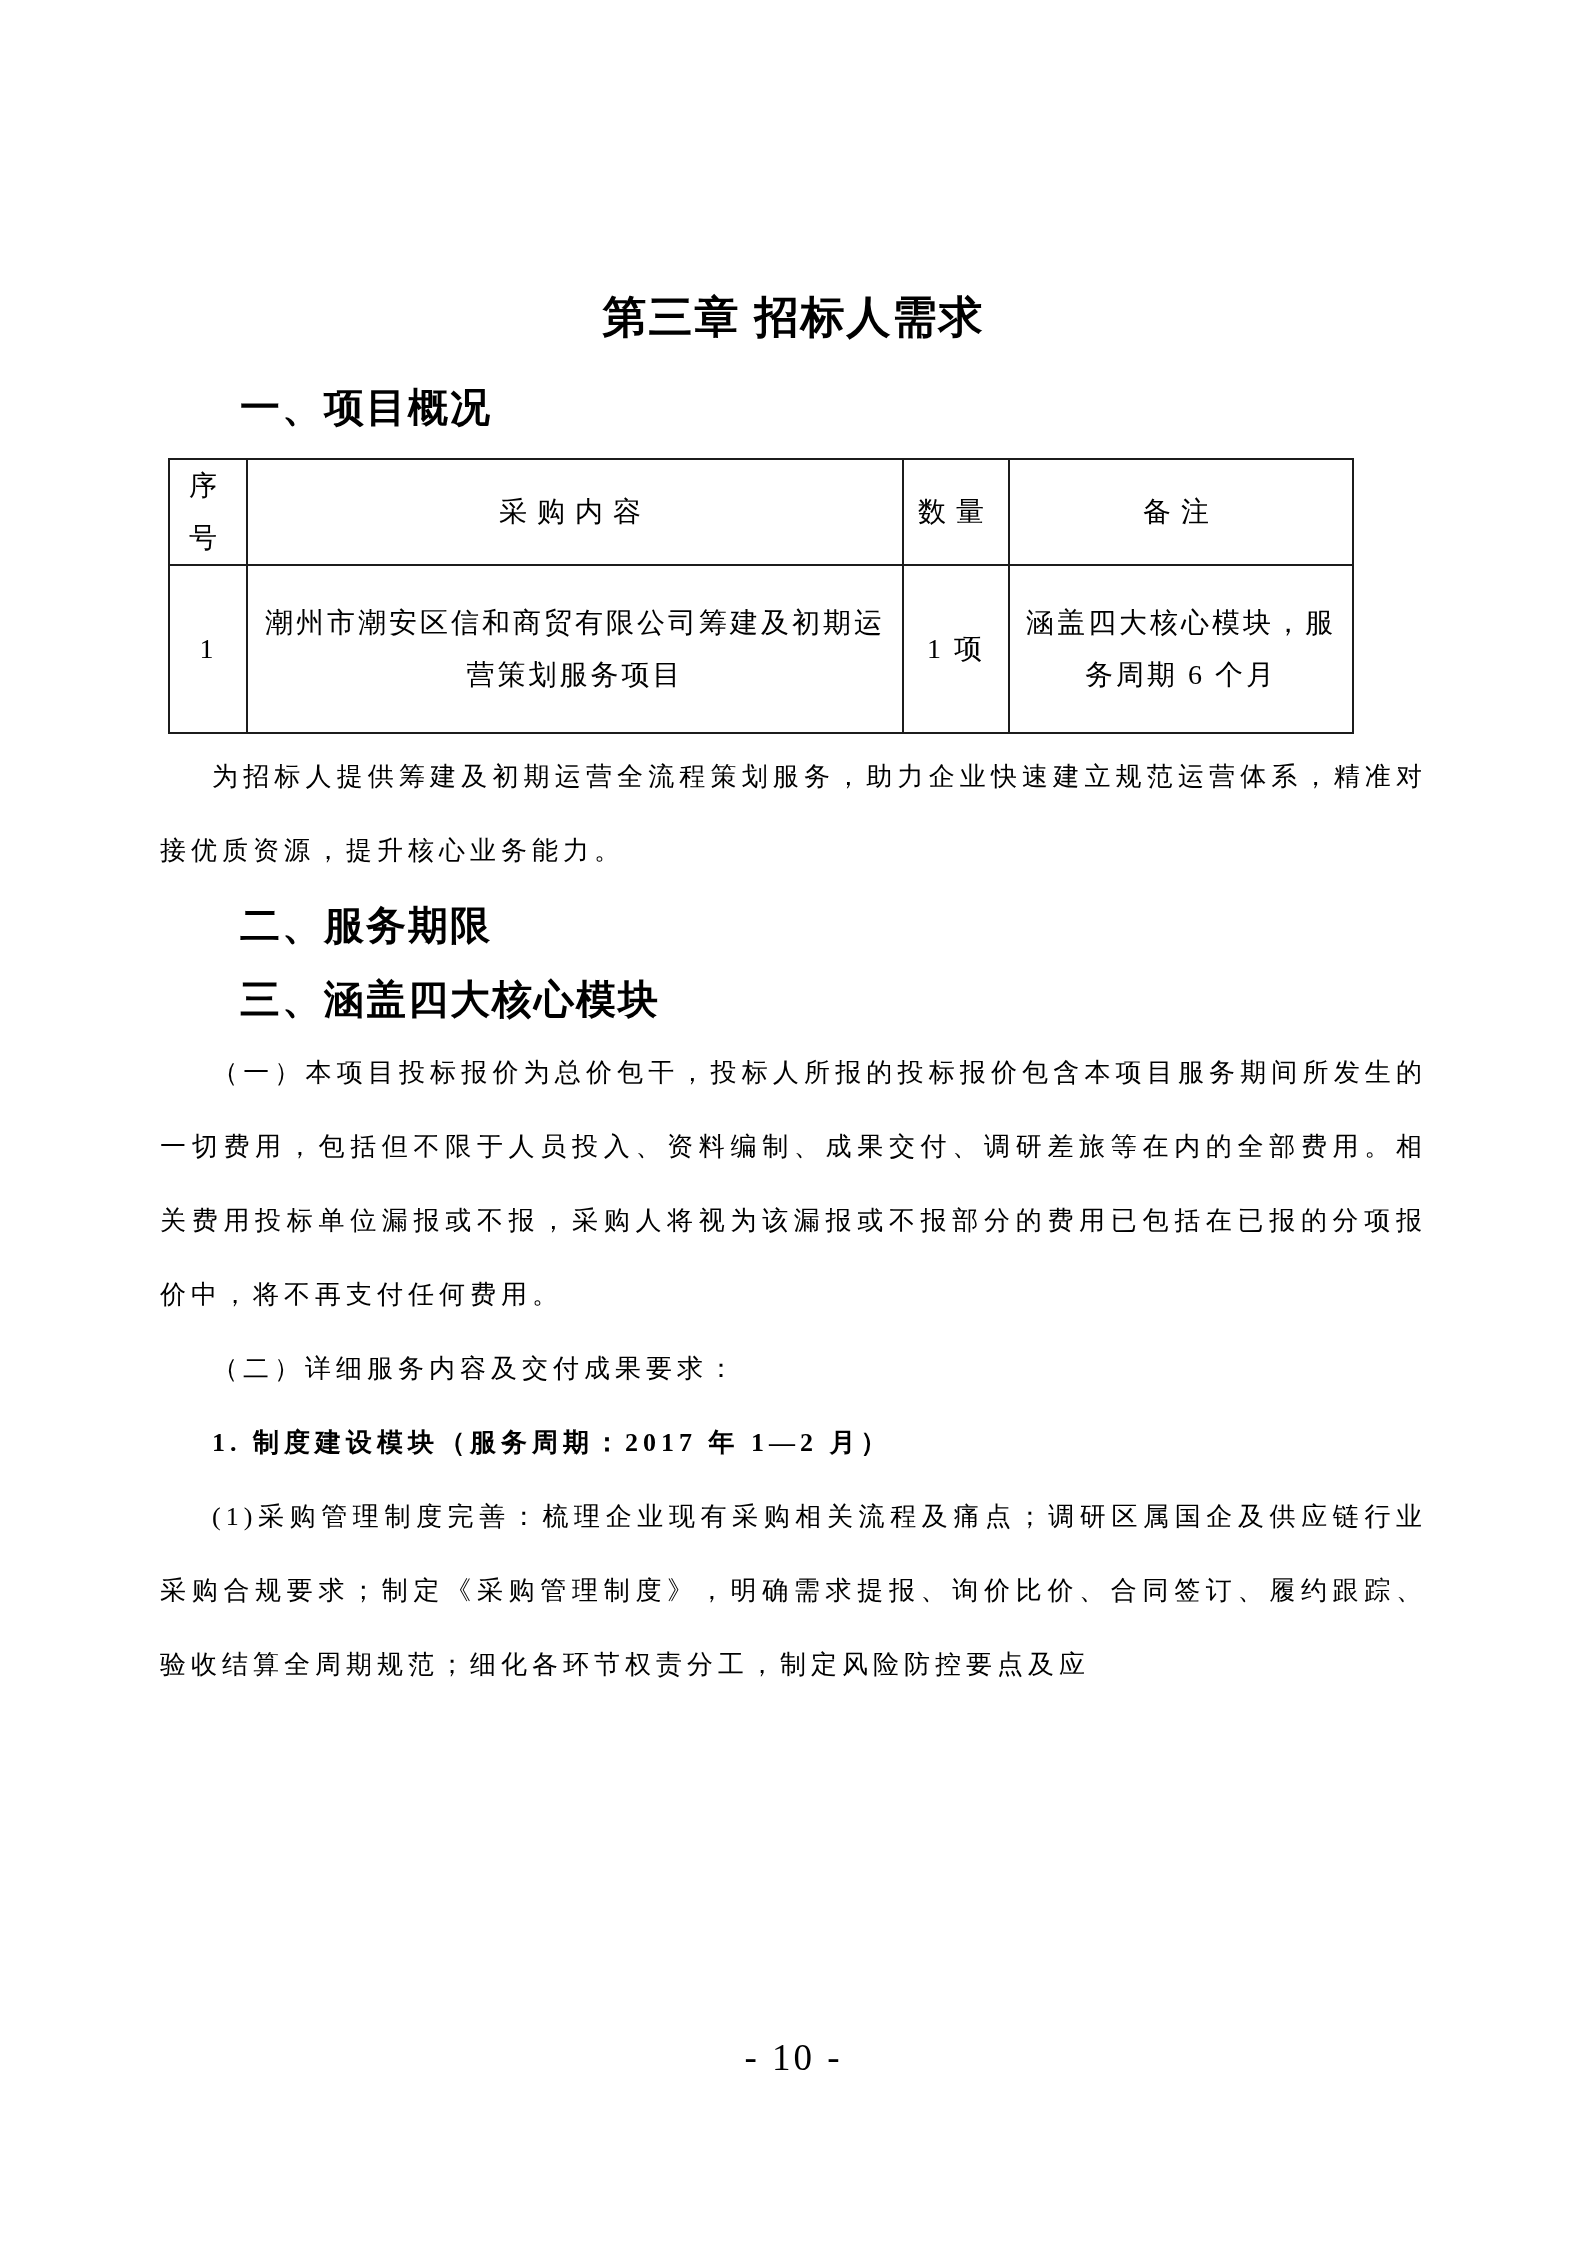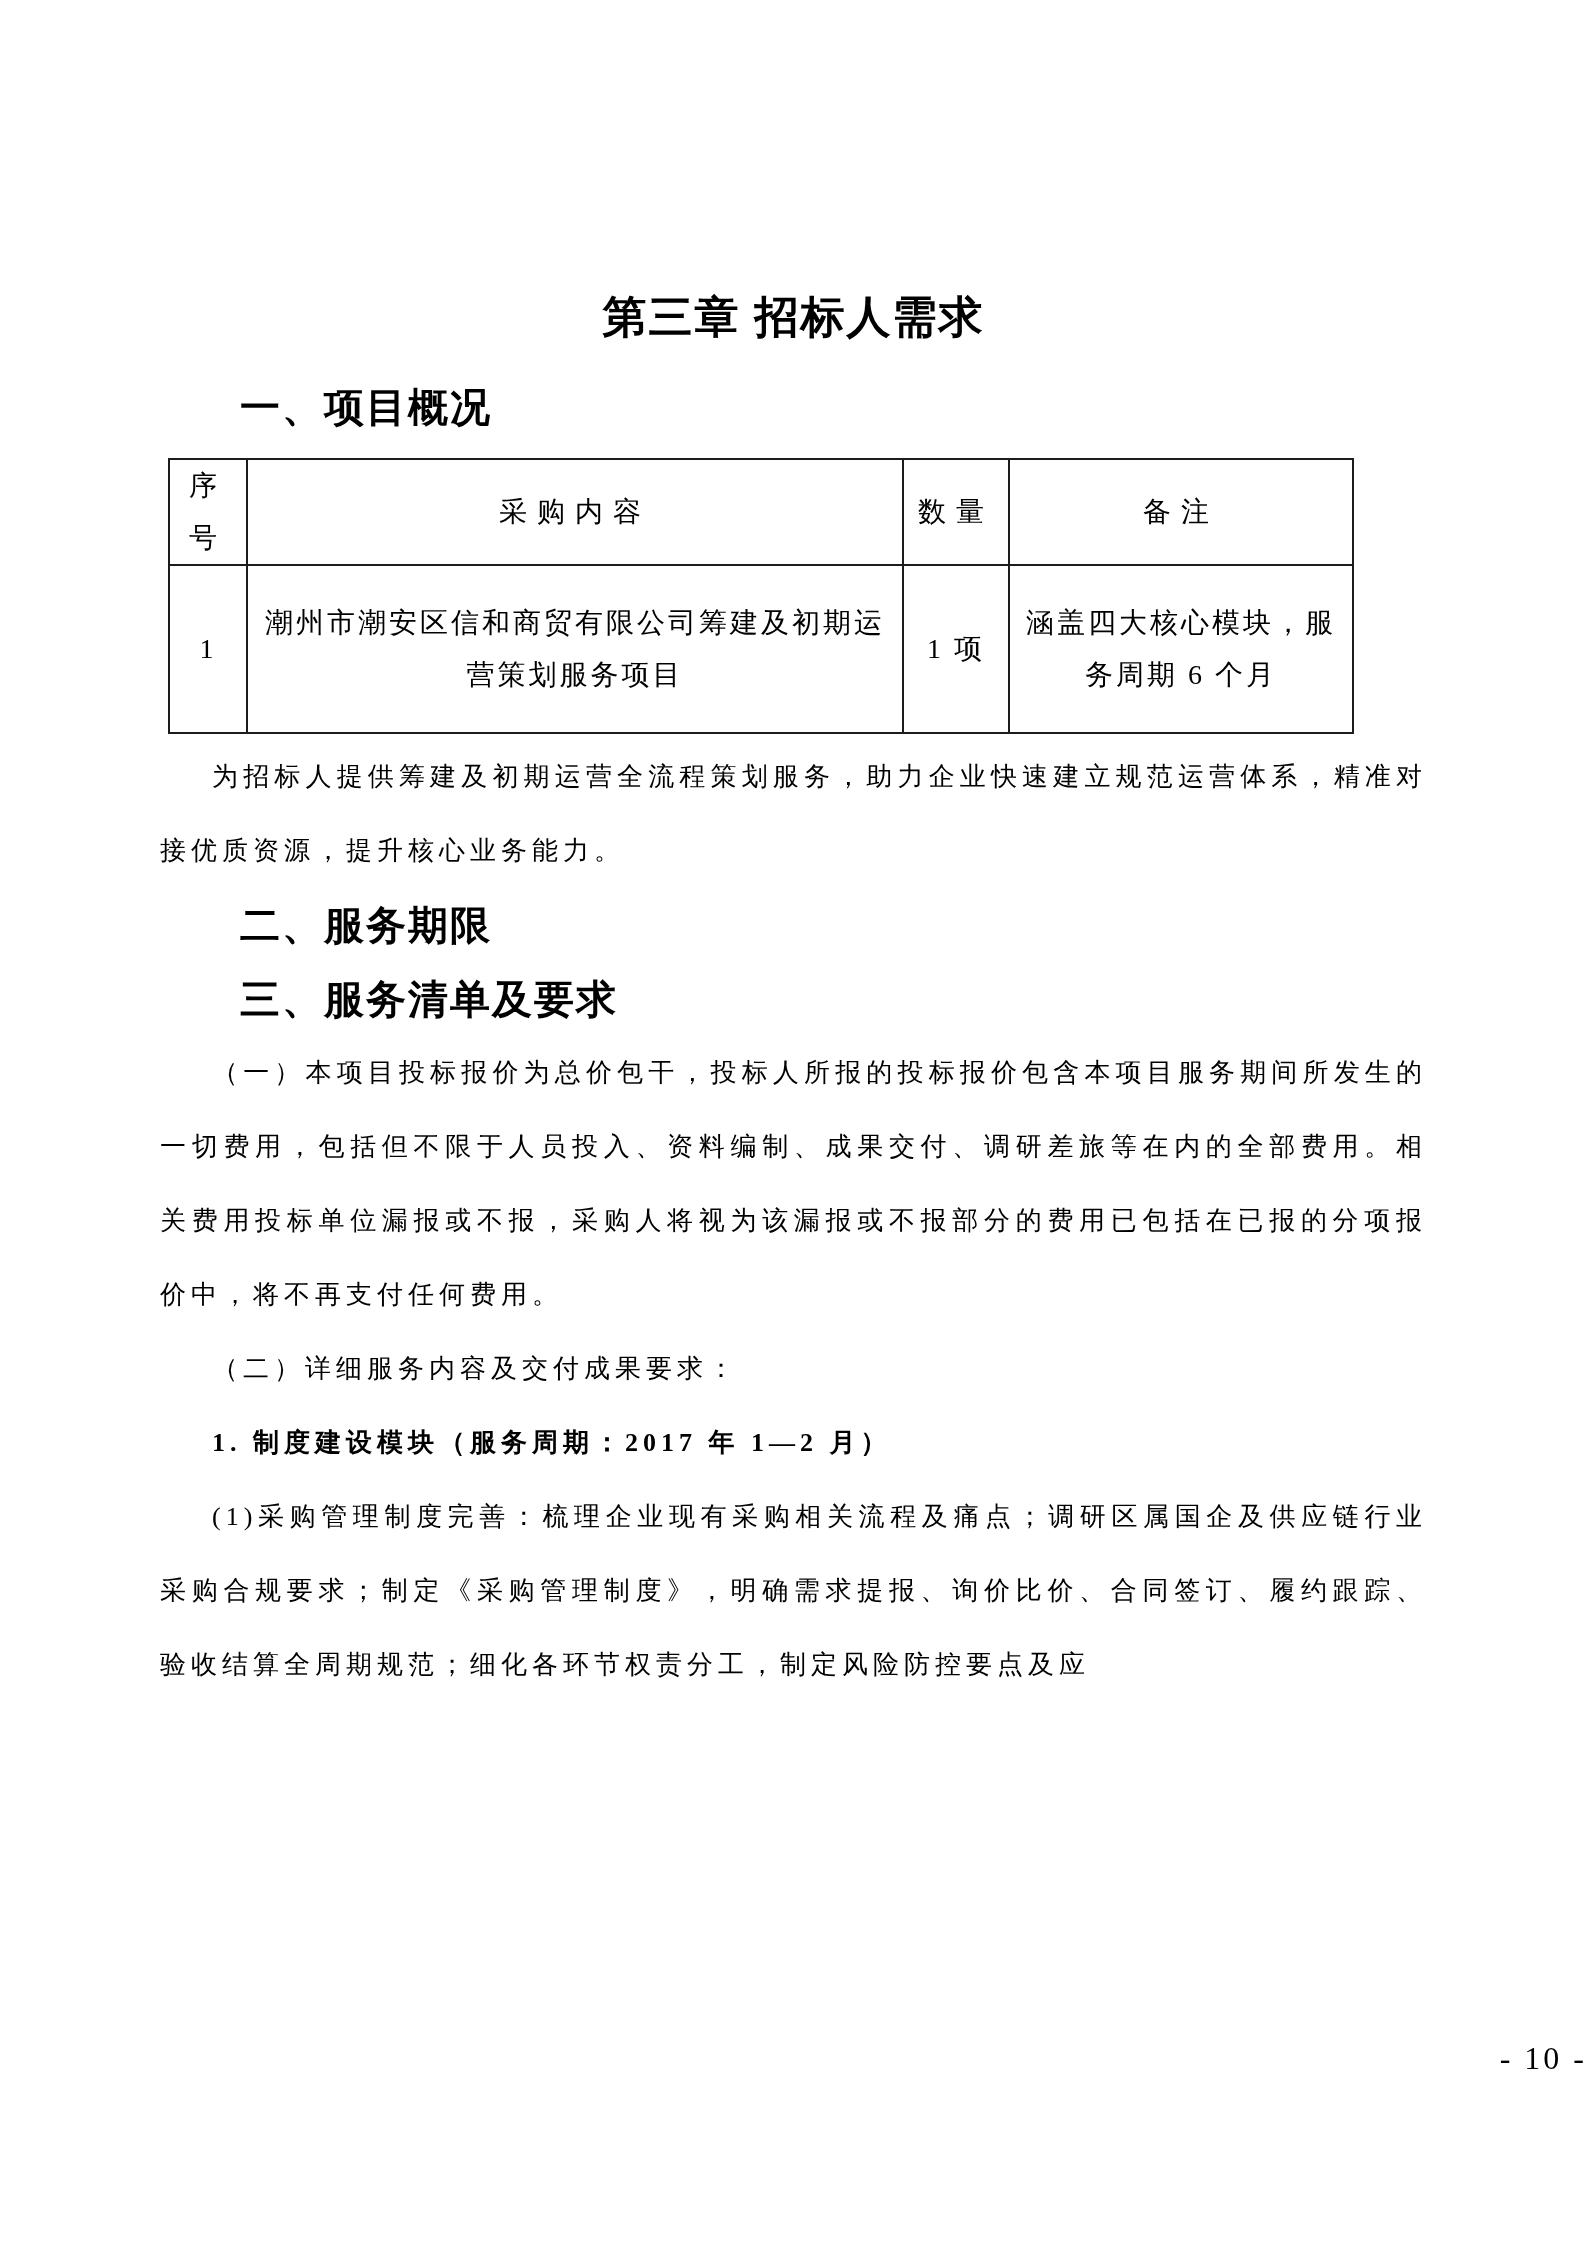--- a/index.html
+++ b/index.html
@@ -72,22 +72,22 @@
     text-indent:2em;
   }
   p.first-after-table{margin-top:6px;}
   p.module-heading{
     font-weight:700;
     text-align:left;
   }
   .page-footer{
     position:absolute;
     top:2024px;left:0;right:0;
-    text-align:right;
-    font-size:32px;
+    text-align:center;
+    font-size:37px;
     line-height:44px;
     letter-spacing:3px;
   }
 </style>
 </head>
 <body>
 
 <div class="page">
 
   <h1 class="doc-title">第三章 招标人需求</h1>
@@ -115,21 +115,21 @@
         <td class="cell-remark">涵盖四大核心模块，服务周期 6 个月</td>
       </tr>
     </tbody>
   </table>
 
   <p class="body-text first-after-table">为招标人提供筹建及初期运营全流程策划服务，助力企业快速建立规范运营体系，精准对接优质资源，提升核心业务能力。</p>
 
   <h2 class="section-heading">二、服务期限</h2>
 
 
-  <h2 class="section-heading">三、服务清单及要求</h2>
+  <h2 class="section-heading">三、涵盖四大核心模块</h2>
 
   <p class="body-text">（一）本项目投标报价为总价包干，投标人所报的投标报价包含本项目服务期间所发生的一切费用，包括但不限于人员投入、资料编制、成果交付、调研差旅等在内的全部费用。相关费用投标单位漏报或不报，采购人将视为该漏报或不报部分的费用已包括在已报的分项报价中，将不再支付任何费用。</p>
 
   <p class="body-text">（二）详细服务内容及交付成果要求：</p>
 
   <p class="body-text module-heading">1. 制度建设模块（服务周期：2017 年 1—2 月）</p>
 
   <p class="body-text">(1)采购管理制度完善：梳理企业现有采购相关流程及痛点；调研区属国企及供应链行业采购合规要求；制定《采购管理制度》，明确需求提报、询价比价、合同签订、履约跟踪、验收结算全周期规范；细化各环节权责分工，制定风险防控要点及应</p>
 
   <div class="page-footer">- 10 -</div>

